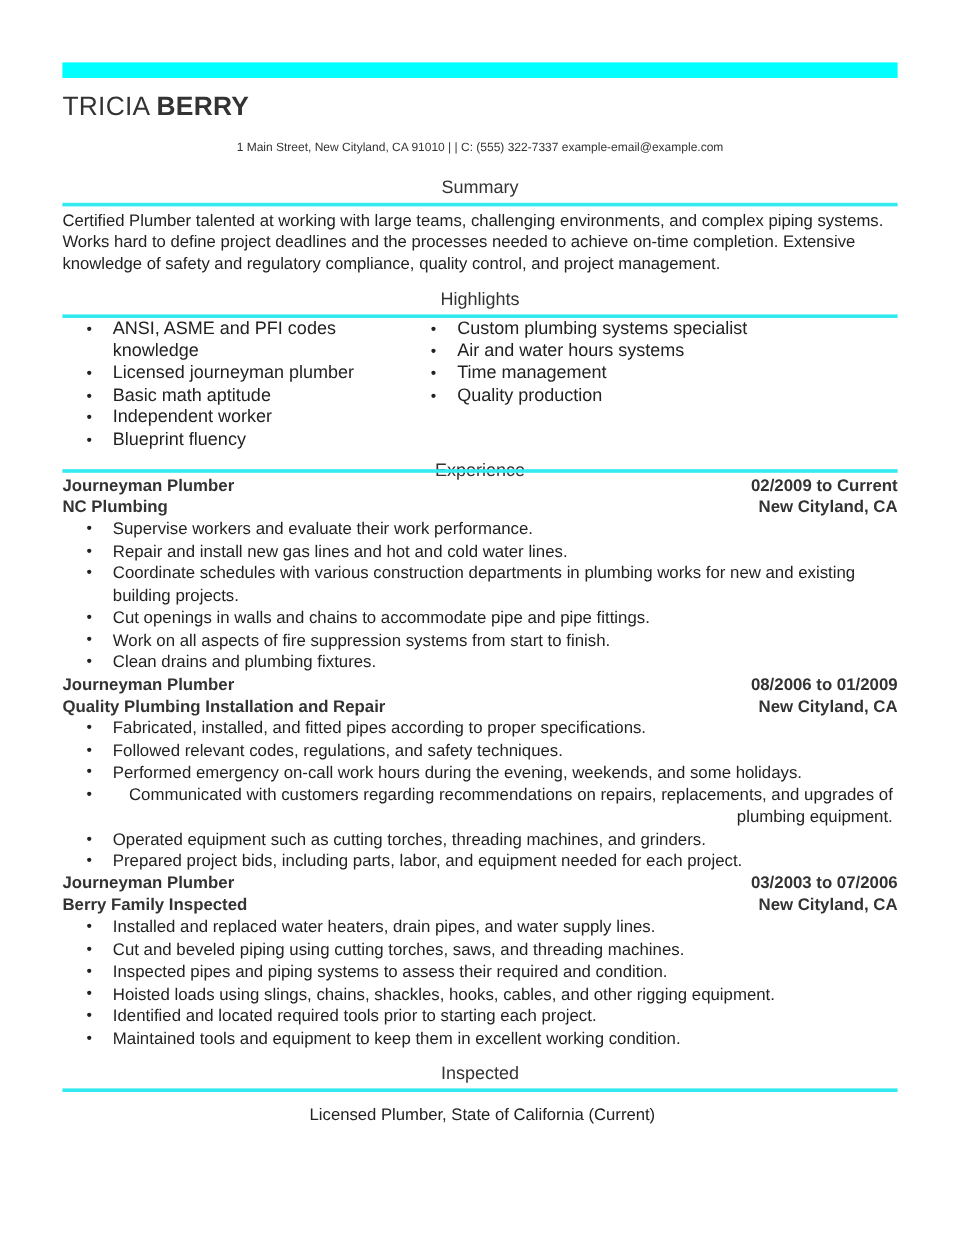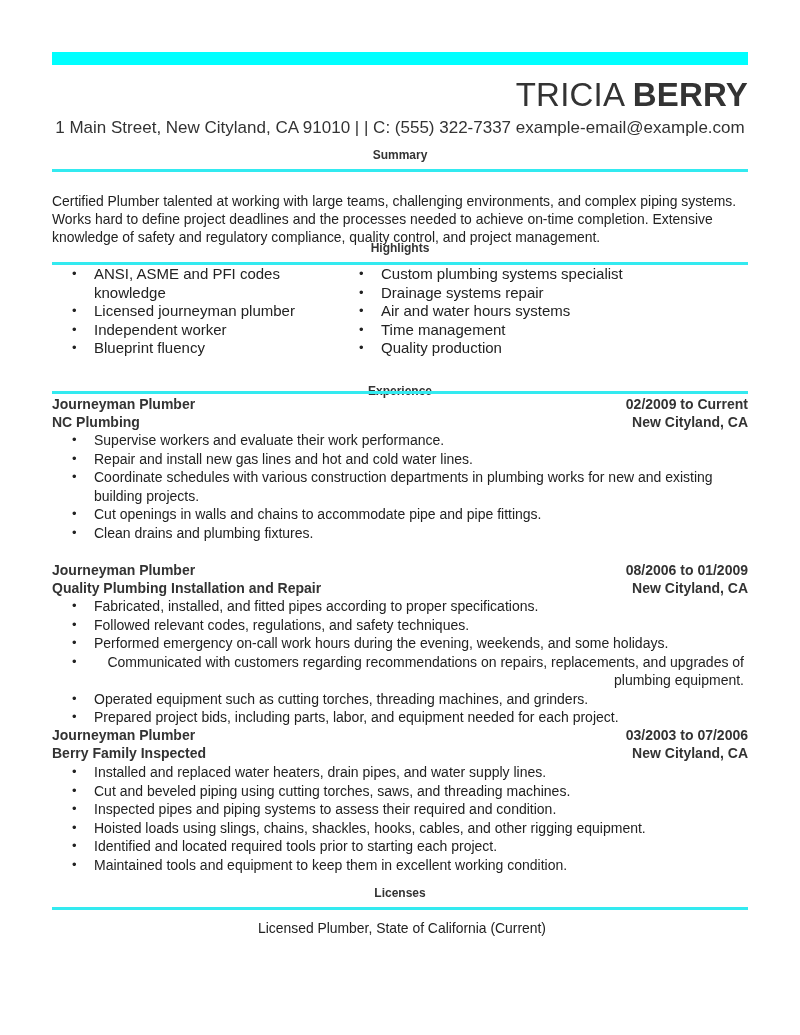--- a/index.html
+++ b/index.html
@@ -1,22 +1,22 @@
 <!DOCTYPE html>
 <html><head>
   <meta charset="utf-8">
   <style>
     html, body { margin: 0; padding: 0; background: #ffffff; }
     body { width: 800px; height: 1035px; position: relative; font-family: "Liberation Sans", sans-serif; color: #222; overflow: hidden; }
     .page { position: absolute; left: 52px; width: 696px; top: 0; }
     .topbar { position: absolute; left: 0; top: 52px; width: 696px; height: 13px; background: #00ffff; }
-    .name { position: absolute; top: 76px; left: 0; width: 696px; text-align: right; font-size: 33px; color: #333; letter-spacing: 0.2px; }
+    .name { position: absolute; top: 76px; left: 0; width: 696px; text-align: left; font-size: 22px; color: #333; letter-spacing: 0.2px; }
     .name b { font-weight: bold; }
-    .contact { position: absolute; top: 118px; left: 0; width: 696px; text-align: center; font-size: 17px; color: #333; }
-    .section-title { position: absolute; left: 0; width: 696px; text-align: center; font-size: 12px; font-weight: bold; color: #333; }
+    .contact { position: absolute; top: 118px; left: 0; width: 696px; text-align: center; font-size: 10px; color: #333; }
+    .section-title { position: absolute; left: 0; width: 696px; text-align: center; font-size: 15px; font-weight: normal; color: #333; }
     .rule { position: absolute; left: 0; width: 696px; height: 3px; background: #33eaf0; }
     .para { position: absolute; left: 0; width: 700px; font-size: 13.9px; line-height: 18.2px; color: #222; }
     ul.hl { position: absolute; margin: 0; padding: 0; list-style: none; font-size: 15px; line-height: 18.5px; color: #222; }
     ul.hl li, ul.bul li { position: relative; padding-left: 42px; }
     ul.hl li::before, ul.bul li::before { content: "\2022"; position: absolute; left: 20px; top: 0; font-size: 13px; }
     ul.hl li::before { left: 20px; }
     .job-row { position: absolute; left: 0; width: 696px; font-size: 14px; font-weight: bold; color: #333; line-height: 18.5px; }
     .job-row .l { position: absolute; left: 0; }
     .job-row .r { position: absolute; right: 0; }
     ul.bul { position: absolute; left: 0; width: 696px; margin: 0; padding: 0; list-style: none; font-size: 14px; line-height: 18.5px; color: #222; }
@@ -28,37 +28,37 @@
   <div class="topbar"></div>
 
   <div class="name">
     <span>TRICIA</span>
     <b>BERRY</b>
   </div>
   <div class="contact">1 Main Street, New Cityland, CA 91010 | | C: (555) 322-7337 example-email@example.com</div>
 
   <div class="section-title" style="top:148px;">Summary</div>
   <div class="rule" style="top:169px;"></div>
-  <div class="para" style="top:192px;">
+  <div class="para" style="top:174px;">
     <div>Certified Plumber talented at working with large teams, challenging environments, and complex piping systems.</div>
     <div>Works hard to define project deadlines and the processes needed to achieve on-time completion. Extensive</div>
     <div>knowledge of safety and regulatory compliance, quality control, and project management.</div>
   </div>
 
   <div class="section-title" style="top:241px;">Highlights</div>
   <div class="rule" style="top:262px;"></div>
   <ul class="hl" style="top:265px; left:0; width:300px;">
     <li>ANSI, ASME and PFI codes knowledge</li>
     <li>Licensed journeyman plumber</li>
+    <li>Basic math aptitude</li>
     <li>Independent worker</li>
     <li>Blueprint fluency</li>
   </ul>
   <ul class="hl" style="top:265px; left:287px; width:360px;">
     <li>Custom plumbing systems specialist</li>
-    <li>Drainage systems repair</li>
     <li>Air and water hours systems</li>
     <li>Time management</li>
     <li>Quality production</li>
   </ul>
 
   <div class="section-title" style="top:384px;">Experience</div>
   <div class="rule" style="top:391px;"></div>
 
   <div class="job-row" style="top:395px;">
     <span class="l">Journeyman Plumber</span>
@@ -66,20 +66,21 @@
   </div>
   <div class="job-row" style="top:413px;">
     <span class="l">NC Plumbing</span>
     <span class="r">New Cityland, CA</span>
   </div>
   <ul class="bul" style="top:431px;">
     <li>Supervise workers and evaluate their work performance.</li>
     <li>Repair and install new gas lines and hot and cold water lines.</li>
     <li style="width:650px;">Coordinate schedules with various construction departments in plumbing works for new and existing building projects.</li>
     <li>Cut openings in walls and chains to accommodate pipe and pipe fittings.</li>
+    <li>Work on all aspects of fire suppression systems from start to finish.</li>
     <li>Clean drains and plumbing fixtures.</li>
   </ul>
 
   <div class="job-row" style="top:561px;">
     <span class="l">Journeyman Plumber</span>
     <span class="r">08/2006 to 01/2009</span>
   </div>
   <div class="job-row" style="top:579px;">
     <span class="l">Quality Plumbing Installation and Repair</span>
     <span class="r">New Cityland, CA</span>
@@ -103,16 +104,16 @@
   </div>
   <ul class="bul" style="top:763px;">
     <li>Installed and replaced water heaters, drain pipes, and water supply lines.</li>
     <li>Cut and beveled piping using cutting torches, saws, and threading machines.</li>
     <li>Inspected pipes and piping systems to assess their required and condition.</li>
     <li>Hoisted loads using slings, chains, shackles, hooks, cables, and other rigging equipment.</li>
     <li>Identified and located required tools prior to starting each project.</li>
     <li>Maintained tools and equipment to keep them in excellent working condition.</li>
   </ul>
 
-  <div class="section-title" style="top:886px;">Licenses</div>
+  <div class="section-title" style="top:886px;">Inspected</div>
   <div class="rule" style="top:907px;"></div>
   <div class="para" style="top:919px;text-align:center;">Licensed Plumber, State of California (Current)</div>
 </div>
 
 </body></html>

